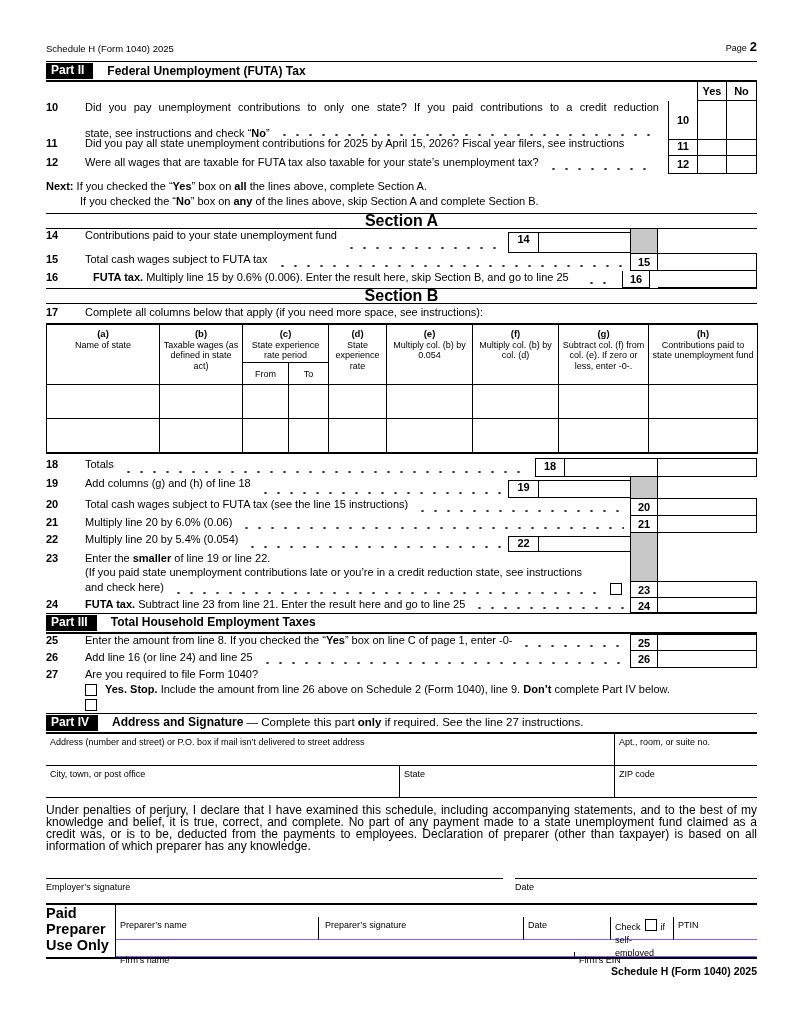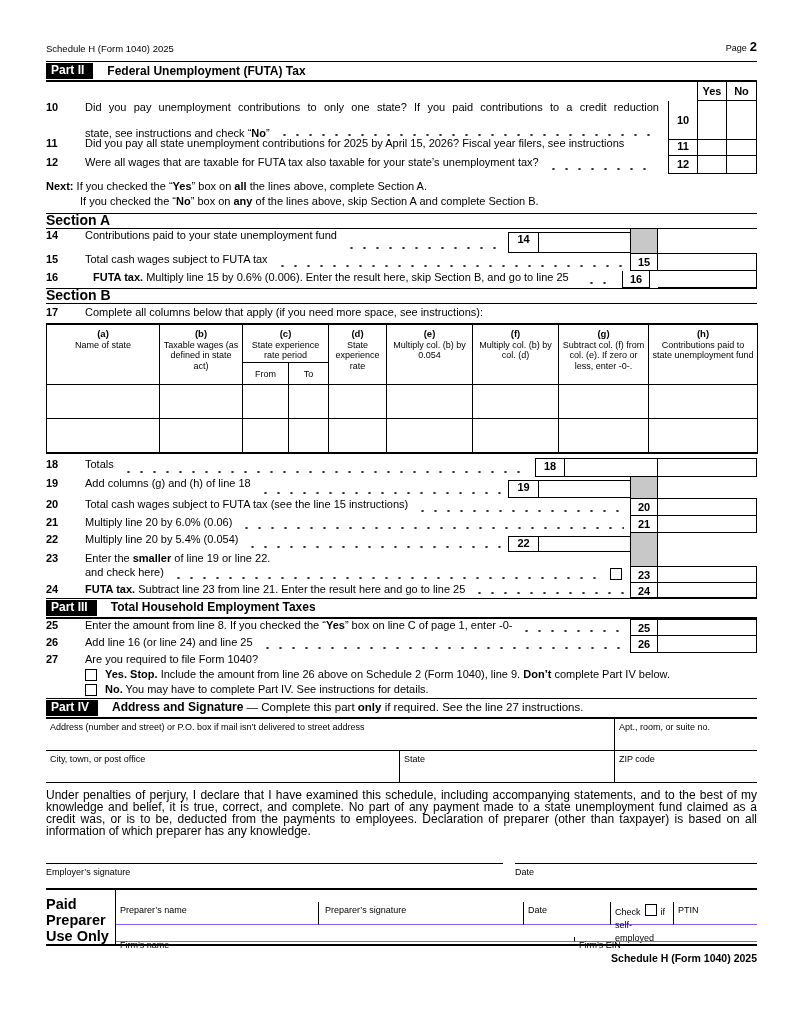--- a/index.html
+++ b/index.html
@@ -46,22 +46,22 @@
   .ttop{border-top:1px solid #000;}
   .rpad{width:127px;flex:none;}
   .ibox{width:122px;flex:none;display:flex;box-sizing:border-box;margin-top:3px;
         border:solid #000;border-width:1px 0 1px 1px;}
   .ibl{width:29px;flex:none;border-right:1px solid #000;font-weight:bold;text-align:center;}
   .ient{flex:1;}
   .gwrap{position:relative;}
   .gcell{position:absolute;top:0;bottom:0;right:99px;width:28px;box-sizing:border-box;
          border-left:1px solid #000;border-right:1px solid #000;}
   
-  .band{border-top:1.5px solid #000;border-bottom:1px solid #000;
-        font-weight:bold;font-size:14px;height:14px;line-height:13px;}
+  .band{border-top:1.5px solid #000;border-bottom:1px solid #000;text-align:center;
+        font-weight:bold;font-size:16px;height:14px;line-height:13px;}
   
   table.tbl{border-collapse:collapse;width:711px;table-layout:fixed;
             border-top:2px solid #000;border-bottom:2px solid #000;margin-top:1px;}
   .tbl th,.tbl td{border:1px solid #000;padding:1px 2px;}
   .tbl th{font-weight:normal;font-size:9px;line-height:10.5px;text-align:center;vertical-align:top;padding-top:4px;}
   .tbl .ctag{font-weight:bold;font-size:9.5px;}
   .tbl thead tr.subft th{height:16px;padding-top:4px;vertical-align:middle;}
   .tbl tbody td{height:31px;}
   .tbl thead th{border-bottom:1.5px solid #000;}
   
@@ -76,21 +76,21 @@
   .agrid{display:flex;}
   .acell{box-sizing:border-box;border-bottom:1px solid #000;height:32px;padding:2px 4px;font-size:9px;}
   .abr{border-right:1px solid #000;}
   .perj{font-size:12px;line-height:12px;text-align:justify;margin-top:6px;}
   
   .sigrow{display:flex;margin-top:26px;}
   .sigc{border-top:1px solid #000;padding-top:2px;font-size:9px;}
   
   .prep{display:flex;border-top:2px solid #000;border-bottom:2px solid #000;margin-top:9px;}
   .prep-lbl{width:69px;flex:none;border-right:1px solid #000;font-weight:bold;font-size:14.5px;
-            line-height:16px;padding-top:6px;}
+            line-height:16px;}
   .prep-r{flex:1;display:flex;flex-direction:column;}
   .prow{display:flex;}
   .pcell{box-sizing:border-box;font-size:9px;padding:2px 4px;}
   .pbl{border-left:1px solid #000;}
   .pbb{border-bottom:1px solid #8b5cf6;margin-top:12px;}
   .footer{display:flex;justify-content:flex-end;font-weight:bold;font-size:10.5px;margin-top:6px;}
   .mt2{margin-top:2px;} .mt4{margin-top:4px;}
 </style>
 </head>
 <body>
@@ -320,20 +320,24 @@
       <span class="ibox">
           <span class="ibl">22</span>
           <span class="ient"></span>
         </span>
       <span class="rpad"></span>
     </div>
     <div class="row" style="height:14px;padding-right:130px;">
       <span class="ln">23</span>
       <span class="txt"><span>Enter the </span><b>smaller</b><span> of line 19 or line 22.</span></span>
     </div>
+    <div class="row" style="height:15px;padding-right:130px;">
+      <span class="ln"></span>
+      <span class="txt">(If you paid state unemployment contributions late or you’re in a credit reduction state, see instructions</span>
+    </div>
   </div>
   <div class="row" style="height:17px;">
     <span class="ln"></span>
     <span class="txt">and check here)</span>
     <span class="lead"></span>
     <span class="cbx"></span>
     <span class="nbx ttop">23</span>
     <span class="amt ttop"></span>
   </div>
   <div class="row" style="height:15px;">
@@ -365,21 +369,20 @@
   <div class="row" style="height:15px;">
     <span class="ln">27</span>
     <span class="txt">Are you required to file Form 1040?</span>
   </div>
   <div class="row" style="height:15px;padding-left:39px;">
     <span class="cbx" style="align-self:flex-start;margin:1px 8px 0 0;"></span>
     <span><b>Yes. Stop.</b><span> Include the amount from line 26 above on Schedule 2 (Form 1040), line 9. </span><b>Don’t</b><span> complete Part IV below.</span></span>
   </div>
   <div class="row" style="height:15px;padding-left:39px;">
     <span class="cbx" style="align-self:flex-start;margin:1px 8px 0 0;"></span>
-    <span><b>No.</b><span> You may have to complete Part IV. See instructions for details.</span></span>
   </div>
 
   <div class="pbar" style="border-top-width:1px;">
     <span class="ptag">Part IV</span>
     <span class="ptitle"><b>Address and Signature</b><span class="psub"><span> — Complete this part </span><b>only</b><span> if required. See the line 27 instructions.</span></span></span>
   </div>
   <div class="agrid">
     <div class="acell abr" style="flex:1;"><span>Address (number and street) or P.O. box if mail isn’t delivered to street address</span></div>
     <div class="acell" style="width:142px;flex:none;"><span>Apt., room, or suite no.</span></div>
   </div>

